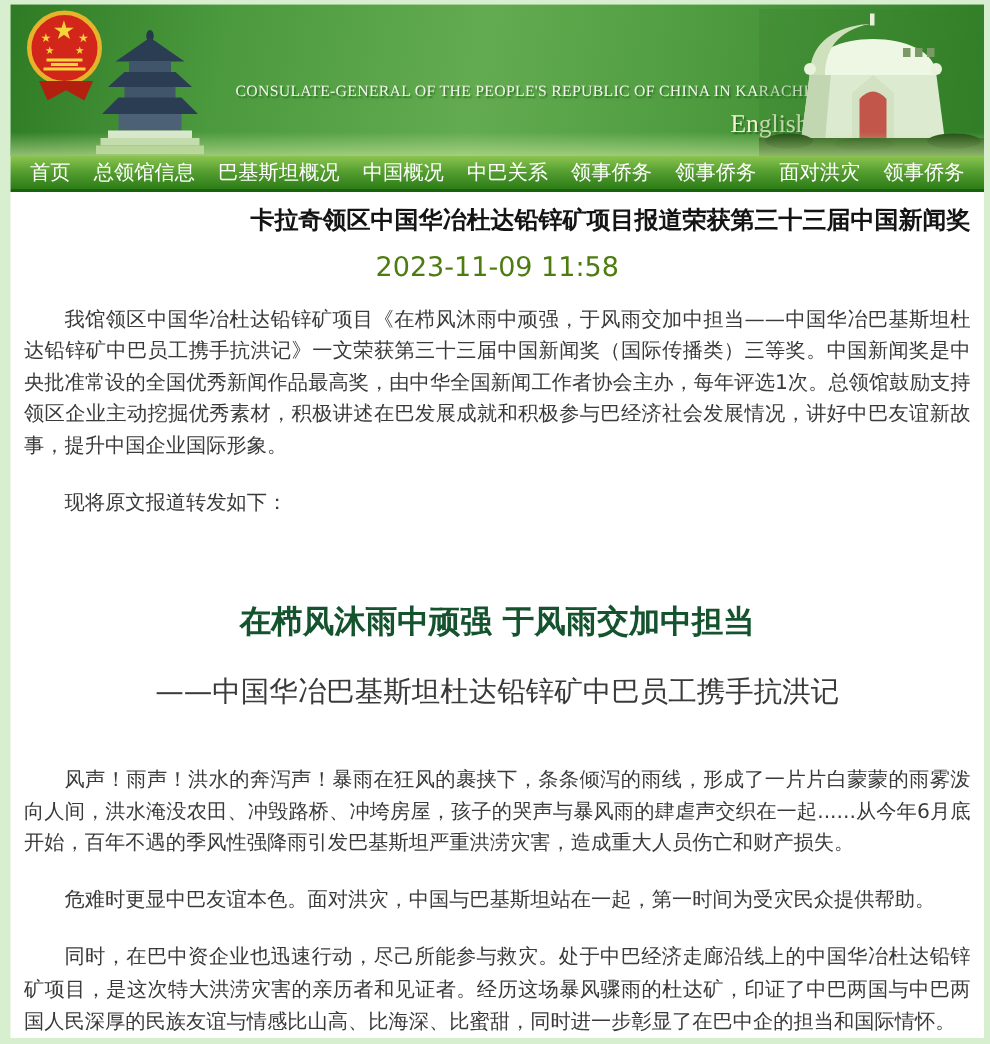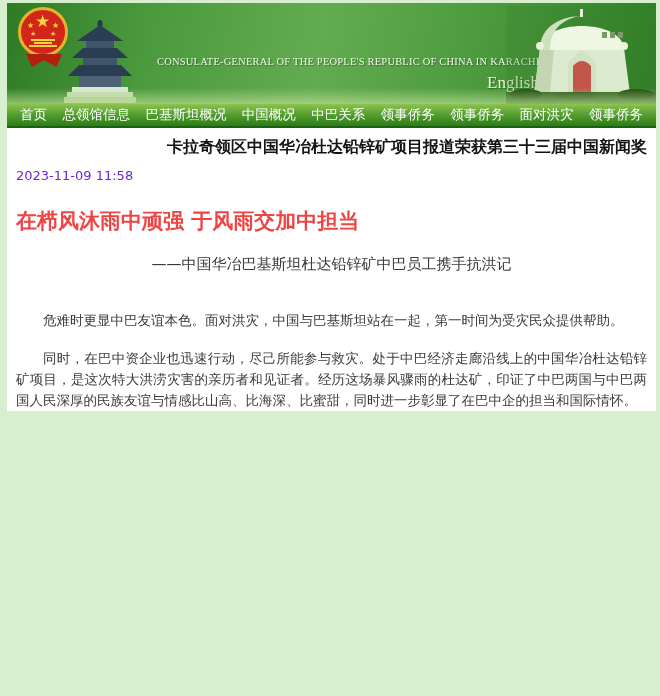--- a/index.html
+++ b/index.html
@@ -43,25 +43,25 @@
   .nav a{color:#ffffff;font-size:13.5px;text-decoration:none;white-space:nowrap;cursor:pointer;}
 
   
   .crumb{padding:7px 10px 6px;font-size:13px;color:#333;}
   .crumb a{color:#333;text-decoration:none;cursor:pointer;}
   .crumb .sep{margin:0 4px;color:#555;}
 
   
   .article{padding:2px 9px 0;}
   .a-title{margin:7px 0 10px;text-align:right;font-size:16px;font-weight:bold;color:#141414;}
-  .a-date{font-size:13px;color:#6d28d9;margin-bottom:14px;}
+  .a-date{text-align:center;font-size:18px;color:#4d7c0f;margin-bottom:14px;}
   .article p{margin:0 0 17px;font-size:13.5px;line-height:1.56;color:#3a3a3a;
     text-indent:2em;text-align:justify;}
-  .r-title{margin:24px 0 0;font-size:21px;font-weight:bold;color:#ef4444;}
-  .r-sub{margin:20px 0 36px;text-align:center;font-size:15px;color:#3a3a3a;}
+  .r-title{margin:54px 0 0;text-align:center;font-size:21px;font-weight:bold;color:#14532d;}
+  .r-sub{margin:20px 0 36px;text-align:center;font-size:19px;color:#3a3a3a;}
 </style>
 </head>
 <body>
 
 <div class="frame">
 
   <div class="header">
 
     <div class="emblem">
       <div class="disc">
@@ -126,22 +126,25 @@
     <a>领事侨务</a>
     <a>面对洪灾</a>
     <a>领事侨务</a>
   </div>
 
 
   <div class="article">
     <div class="a-title">卡拉奇领区中国华冶杜达铅锌矿项目报道荣获第三十三届中国新闻奖</div>
     <div class="a-date">2023-11-09 11:58</div>
 
+    <p>我馆领区中国华冶杜达铅锌矿项目《在栉风沐雨中顽强，于风雨交加中担当——中国华冶巴基斯坦杜达铅锌矿中巴员工携手抗洪记》一文荣获第三十三届中国新闻奖（国际传播类）三等奖。中国新闻奖是中央批准常设的全国优秀新闻作品最高奖，由中华全国新闻工作者协会主办，每年评选1次。总领馆鼓励支持领区企业主动挖掘优秀素材，积极讲述在巴发展成就和积极参与巴经济社会发展情况，讲好中巴友谊新故事，提升中国企业国际形象。</p>
+    <p>现将原文报道转发如下：</p>
 
     <div class="r-title">在栉风沐雨中顽强 于风雨交加中担当</div>
     <div class="r-sub">——中国华冶巴基斯坦杜达铅锌矿中巴员工携手抗洪记</div>
 
+    <p>风声！雨声！洪水的奔泻声！暴雨在狂风的裹挟下，条条倾泻的雨线，形成了一片片白蒙蒙的雨雾泼向人间，洪水淹没农田、冲毁路桥、冲垮房屋，孩子的哭声与暴风雨的肆虐声交织在一起......从今年6月底开始，百年不遇的季风性强降雨引发巴基斯坦严重洪涝灾害，造成重大人员伤亡和财产损失。</p>
     <p>危难时更显中巴友谊本色。面对洪灾，中国与巴基斯坦站在一起，第一时间为受灾民众提供帮助。</p>
     <p>同时，在巴中资企业也迅速行动，尽己所能参与救灾。处于中巴经济走廊沿线上的中国华冶杜达铅锌矿项目，是这次特大洪涝灾害的亲历者和见证者。经历这场暴风骤雨的杜达矿，印证了中巴两国与中巴两国人民深厚的民族友谊与情感比山高、比海深、比蜜甜，同时进一步彰显了在巴中企的担当和国际情怀。</p>
 
   </div>
 
 </div>
 
 </body></html>

